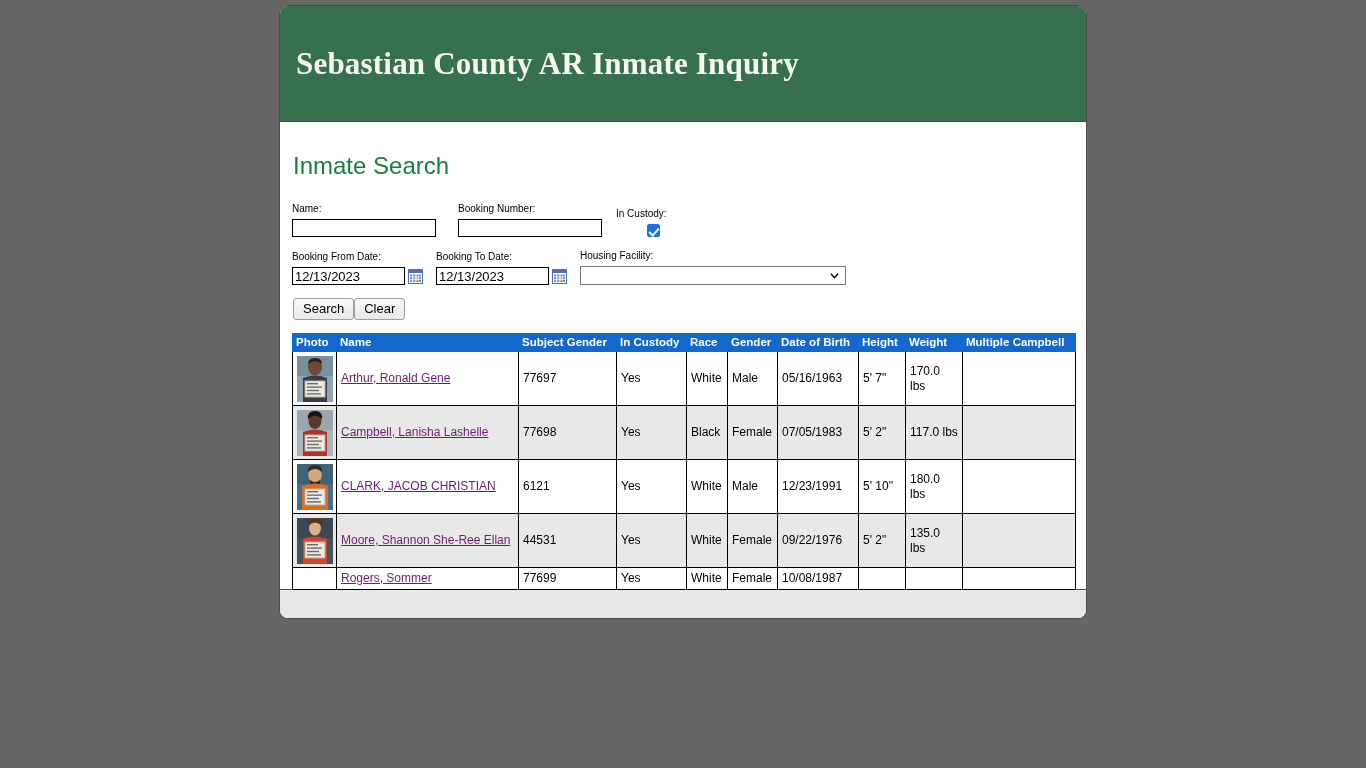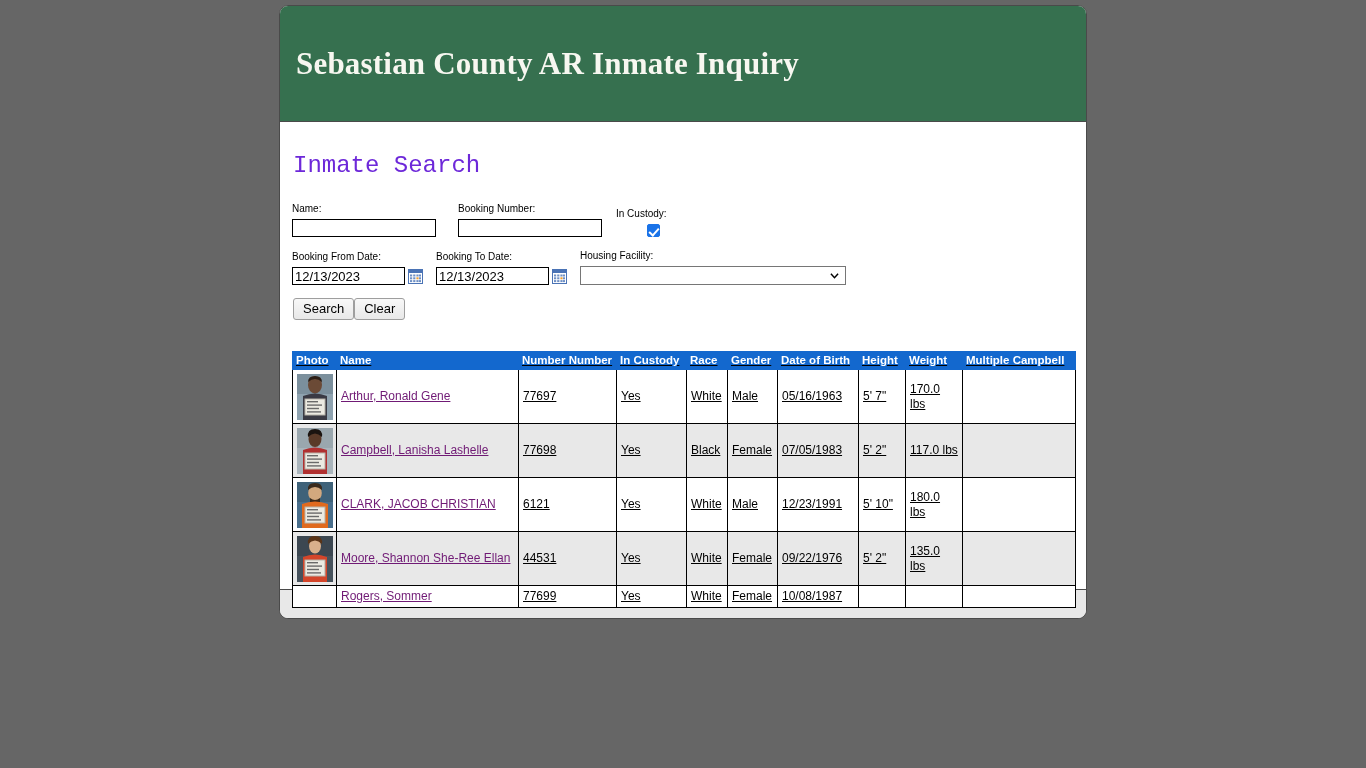--- a/index.html
+++ b/index.html
@@ -52,27 +52,26 @@
   
   .content {
     padding: 0 12px;
     background: #ffffff;
     height: 467px;
     box-sizing: border-box;
     position: relative;
   }
 
   .section-title {
-    color: #6d28d9;
+    color: #15803d;
     font-size: 24px;
     font-weight: normal;
     margin: 0;
     padding: 32px 0 0 1px;
     line-height: 1;
-    font-family: Liberation Mono, monospace;
   }
 
   
   .search-form {
     margin-top: 24px;
     position: relative;
   }
   .field-row {
     display: flex;
     align-items: flex-end;
@@ -194,27 +193,26 @@
     background: linear-gradient(#f8f8f8, #e8e8e8);
     border: 1px solid #9e9e9e;
     border-radius: 3px;
     padding: 2px 9px 3px 9px;
     cursor: pointer;
     line-height: 15px;
   }
 
   
   .results-table {
-    margin-top: 31px;
+    margin-top: 13px;
     border-collapse: collapse;
     table-layout: fixed;
     width: 783px;
     font-size: 12px;
     color: #000;
-    text-decoration: underline;
   }
   .results-table th {
     background: #1368ce;
     color: #ffffff;
     font-size: 11.5px;
     font-weight: bold;
     text-align: left;
     padding: 1px 3px 2px 3px;
     border: 1px solid #1368ce;
     white-space: nowrap;
@@ -388,21 +386,21 @@
         <col style="width:50px">
         <col style="width:81px">
         <col style="width:47px">
         <col style="width:57px">
         <col style="width:113px">
       </colgroup>
       <thead>
         <tr>
           <th>Photo</th>
           <th>Name</th>
-          <th>Number Number</th>
+          <th>Subject Gender</th>
           <th>In Custody</th>
           <th>Race</th>
           <th>Gender</th>
           <th>Date of Birth</th>
           <th>Height</th>
           <th>Weight</th>
           <th>Multiple Campbell</th>
         </tr>
       </thead>
       <tbody>

